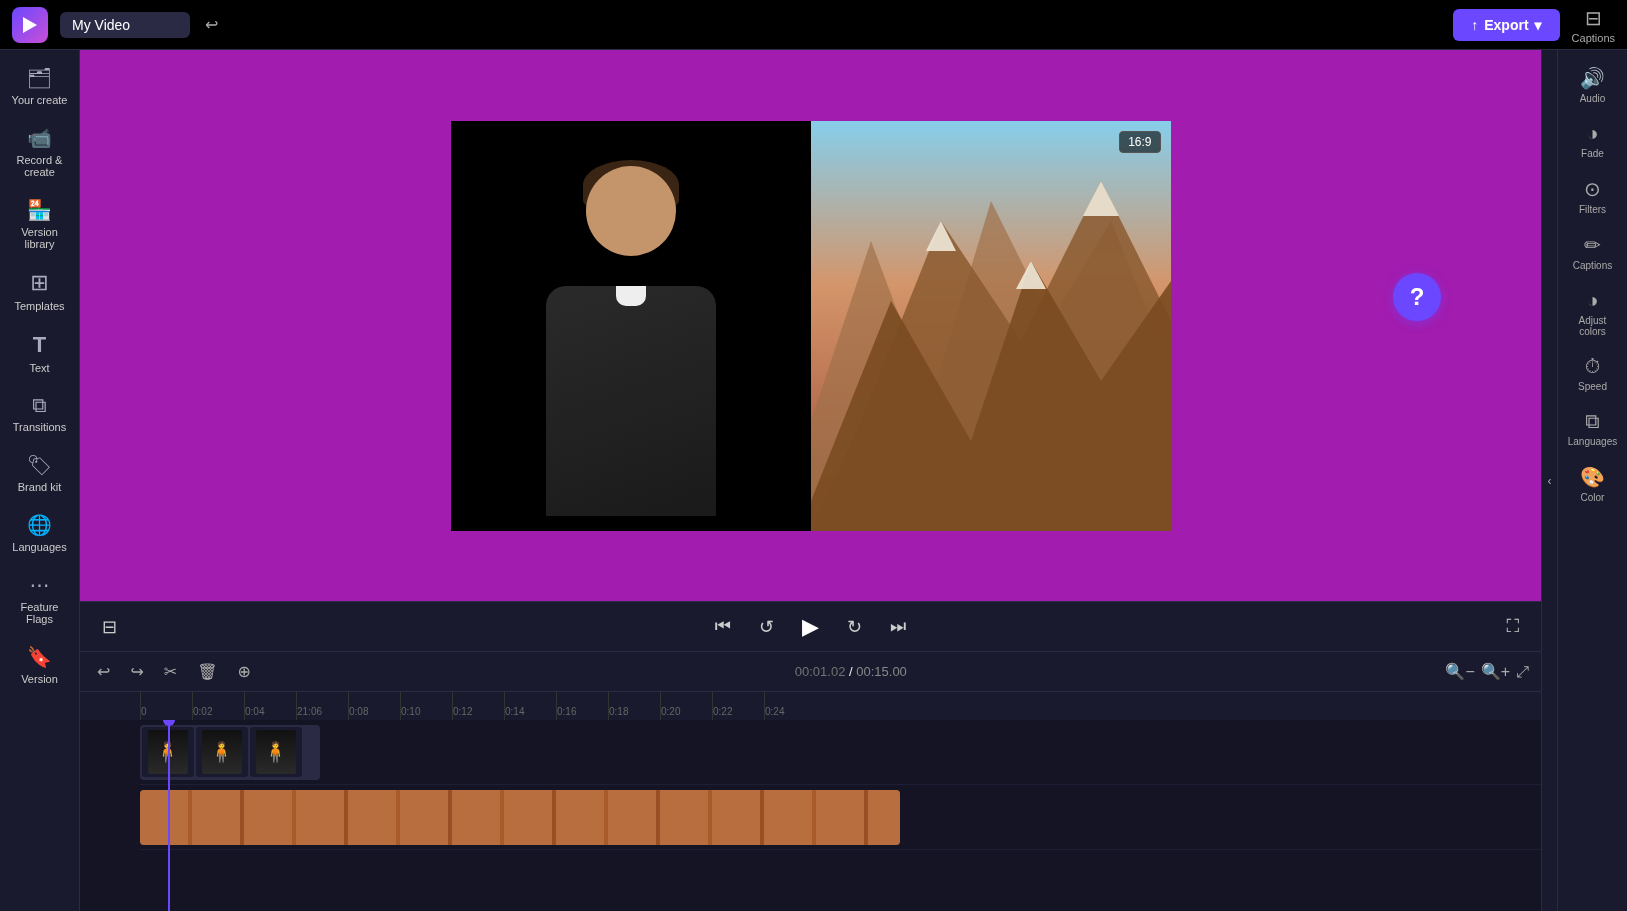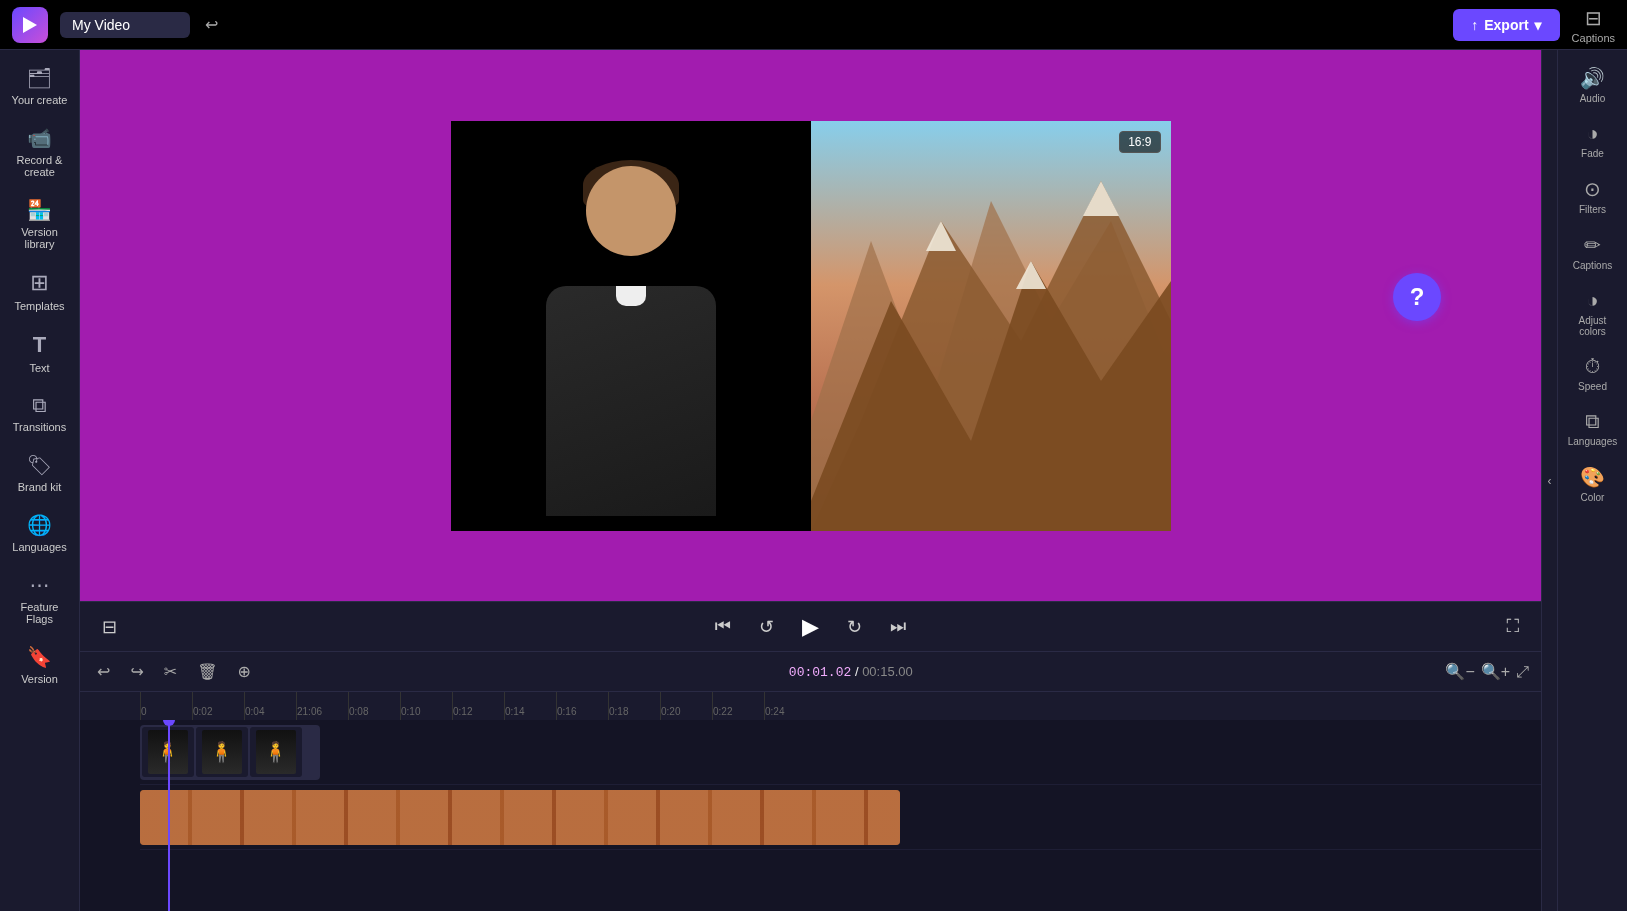--- a/index.html
+++ b/index.html
@@ -250,21 +250,21 @@
       cursor: pointer;
       padding: 3px 5px;
       border-radius: 4px;
     }
     .tl-spacer { flex: 1; }
     .time-display {
       font-size: 13px;
       color: #eee;
       font-weight: 500;
     }
-    .time-current { color: #f0abfc; font-family: Liberation Mono, monospace; }
+    .time-current { color: #737373; }
     .time-total { color: #888; }
     .zoom-btns {
       display: flex;
       gap: 6px;
     }
     .zoom-btn {
       background: none;
       border: none;
       color: #aaa;
       font-size: 16px;

